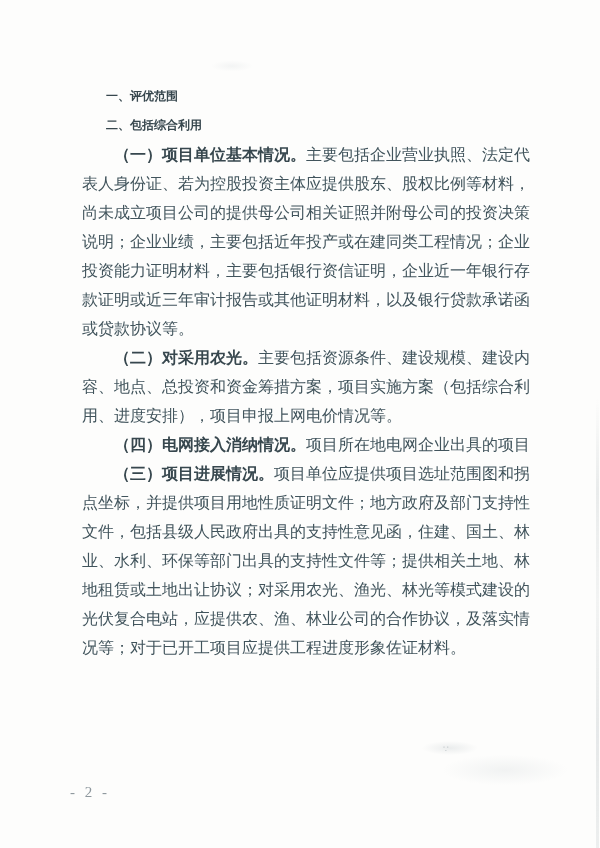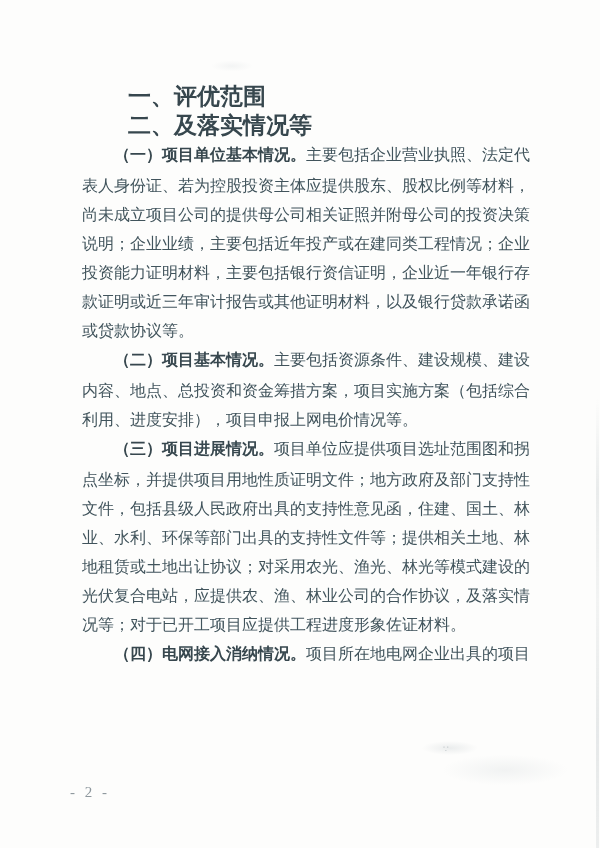--- a/index.html
+++ b/index.html
@@ -35,28 +35,27 @@
     text-justify: inter-ideograph;
   }
   .content p {
     margin: 0;
     padding: 0;
     text-indent: 2em;
   }
   .content p.heading {
     font-family: "Liberation Sans", "DejaVu Sans", sans-serif;
     font-weight: bold;
-    font-size: 23px;
+    font-size: 12px;
     color: #37474e;
     text-align: left;
   }
   .content .lead {
     font-weight: bold;
     color: #37474e;
-    font-family: Liberation Mono, monospace;
   }
   .page-number {
     position: absolute;
     left: 70px;
     top: 784px;
     font-family: "Liberation Serif", "DejaVu Serif", serif;
     font-size: 15px;
     letter-spacing: 3px;
     color: #8d979d;
   }
@@ -85,22 +84,22 @@
     line-height: 10px;
     opacity: 0.55;
   }
 </style>
 </head>
 <body>
 
 <div class="page">
   <div class="content" id="doc-body">
       <p class="heading"><span>一、评优范围</span></p>
-      <p class="heading"><span>二、及落实情况等</span></p>
+      <p class="heading"><span>二、包括综合利用</span></p>
       <p class="para"><b class="lead">（一）项目单位基本情况。</b><span>主要包括企业营业执照、法定代表人身份证、若为控股投资主体应提供股东、股权比例等材料，尚未成立项目公司的提供母公司相关证照并附母公司的投资决策说明；企业业绩，主要包括近年投产或在建同类工程情况；企业投资能力证明材料，主要包括银行资信证明，企业近一年银行存款证明或近三年审计报告或其他证明材料，以及银行贷款承诺函或贷款协议等。</span></p>
-      <p class="para"><b class="lead">（二）项目基本情况。</b><span>主要包括资源条件、建设规模、建设内容、地点、总投资和资金筹措方案，项目实施方案（包括综合利用、进度安排），项目申报上网电价情况等。</span></p>
+      <p class="para"><b class="lead">（二）对采用农光。</b><span>主要包括资源条件、建设规模、建设内容、地点、总投资和资金筹措方案，项目实施方案（包括综合利用、进度安排），项目申报上网电价情况等。</span></p>
+      <p class="para"><b class="lead">（四）电网接入消纳情况。</b><span>项目所在地电网企业出具的项目</span></p>
       <p class="para"><b class="lead">（三）项目进展情况。</b><span>项目单位应提供项目选址范围图和拐点坐标，并提供项目用地性质证明文件；地方政府及部门支持性文件，包括县级人民政府出具的支持性意见函，住建、国土、林业、水利、环保等部门出具的支持性文件等；提供相关土地、林地租赁或土地出让协议；对采用农光、渔光、林光等模式建设的光伏复合电站，应提供农、渔、林业公司的合作协议，及落实情况等；对于已开工项目应提供工程进度形象佐证材料。</span></p>
-      <p class="para"><b class="lead">（四）电网接入消纳情况。</b><span>项目所在地电网企业出具的项目</span></p>
     </div>
   <div class="page-number">- 2 -</div>
   <div class="artifact-streak"></div>
   <div class="artifact-dots">∵</div>
 </div>
 
 </body></html>

